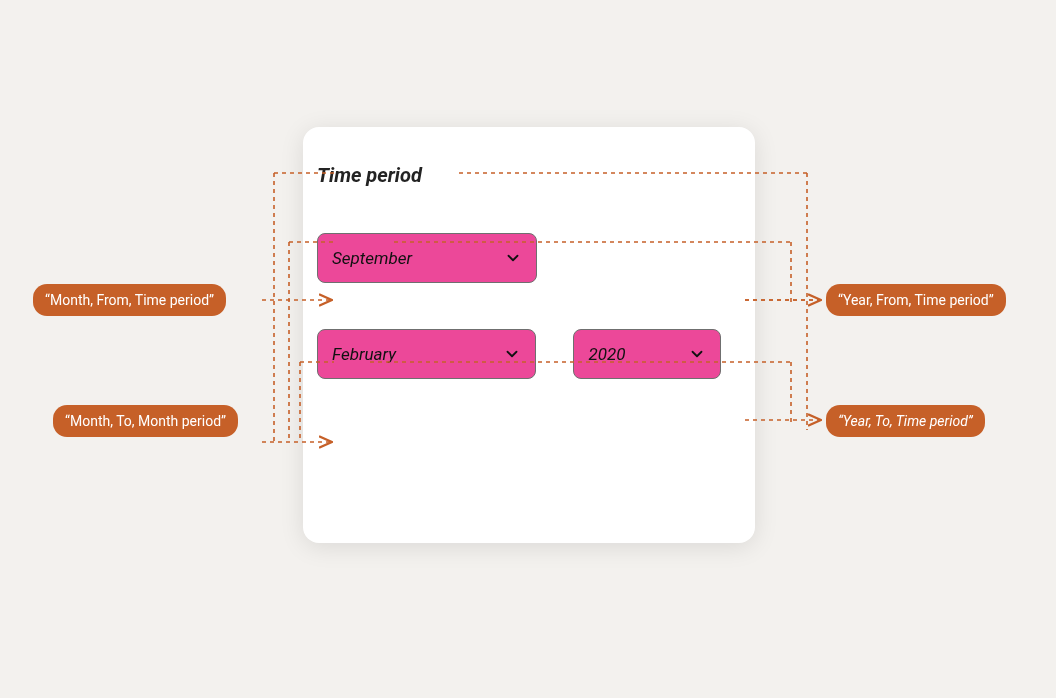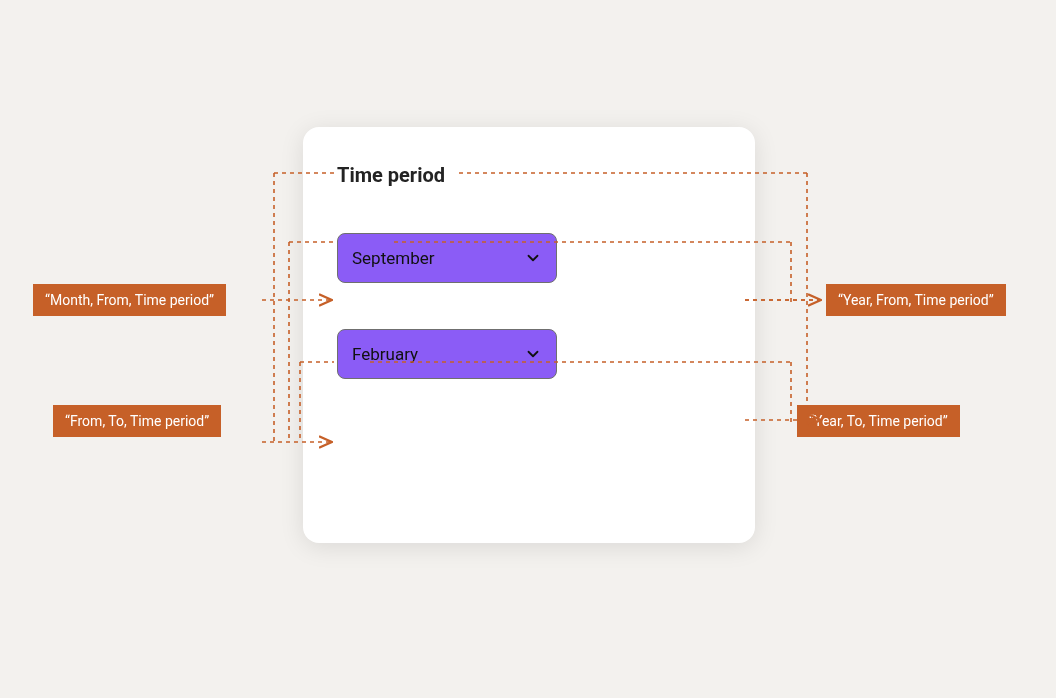--- a/index.html
+++ b/index.html
@@ -13,21 +13,22 @@
   }
   .card {
     position: absolute;
     left: 303px;
     top: 127px;
     width: 452px;
     height: 416px;
     background: #fff;
     border-radius: 16px;
     box-shadow: 0 4px 24px rgba(0,0,0,0.10);
-    padding: 36px 34px 30px 34px;
+    padding: 36px 34px 30px 14px;
+    font-style: italic;
   }
   .title {
     font-size: 20px;
     font-weight: 700;
     color: #232323;
     margin-bottom: 46px;
   }
   .group-label {
     font-size: 18px;
     font-weight: 600;
@@ -41,44 +42,45 @@
   }
   .field-row:last-child { margin-bottom: 0; gap: 37px; }
   .select {
     display: flex;
     align-items: center;
     justify-content: space-between;
     border: 1.5px solid #6f6f6f;
     border-radius: 8px;
     padding: 0 14px;
     height: 50px;
-    background: #8b5cf6;
+    background: #ec4899;
     cursor: pointer;
   }
   .select-month { width: 220px; }
   .select-year  { width: 148px; }
   .select span {
     font-size: 17px;
     color: #111;
   }
   .chev svg { display: block; }
 
   
   .anno {
     position: absolute;
     background: #c66028;
     color: #fff;
     font-size: 14px;
     padding: 8px 12px;
     white-space: nowrap;
+    border-radius: 14px;
   }
   #anno-mf { left: 33px;  top: 284px; }
   #anno-mt { left: 53px;  top: 405px; }
   #anno-yf { left: 826px; top: 284px; }
-  #anno-yt { left: 797px; top: 405px; }
+  #anno-yt { left: 826px; top: 405px; font-style: italic; }
 
   
   .lines {
     position: absolute;
     inset: 0;
     pointer-events: none;
   }
 </style>
 </head>
 <body>
@@ -99,25 +101,33 @@
 
   <div class="field-row">
     <div class="select select-month">
       <span>February</span>
       <span class="chev">
         <svg width="18" height="18" viewBox="0 0 24 24" fill="none" stroke="#111" stroke-width="2.4" stroke-linecap="round" stroke-linejoin="round">
             <polyline points="6 9 12 15 18 9"></polyline>
           </svg>
       </span>
     </div>
+    <div class="select select-year">
+      <span>2020</span>
+      <span class="chev">
+        <svg width="18" height="18" viewBox="0 0 24 24" fill="none" stroke="#111" stroke-width="2.4" stroke-linecap="round" stroke-linejoin="round">
+            <polyline points="6 9 12 15 18 9"></polyline>
+          </svg>
+      </span>
+    </div>
   </div>
 </div>
 
 <div class="anno" id="anno-mf">“Month, From, Time period”</div>
-<div class="anno" id="anno-mt">“From, To, Time period”</div>
+<div class="anno" id="anno-mt">“Month, To, Month period”</div>
 <div class="anno" id="anno-yf">“Year, From, Time period”</div>
 <div class="anno" id="anno-yt">“Year, To, Time period”</div>
 
 <svg class="lines" width="1056" height="698">
   <defs>
     <marker id="arr-r" viewBox="0 0 10 10" refX="9" refY="5" markerWidth="9" markerHeight="9" orient="auto">
       <path d="M 0 1 L 9 5 L 0 9" fill="none" stroke="#c66028" stroke-width="1.6"></path>
     </marker>
     <marker id="arr-l" viewBox="0 0 10 10" refX="1" refY="5" markerWidth="9" markerHeight="9" orient="auto">
       <path d="M 10 1 L 1 5 L 10 9" fill="none" stroke="#c66028" stroke-width="1.6"></path>

